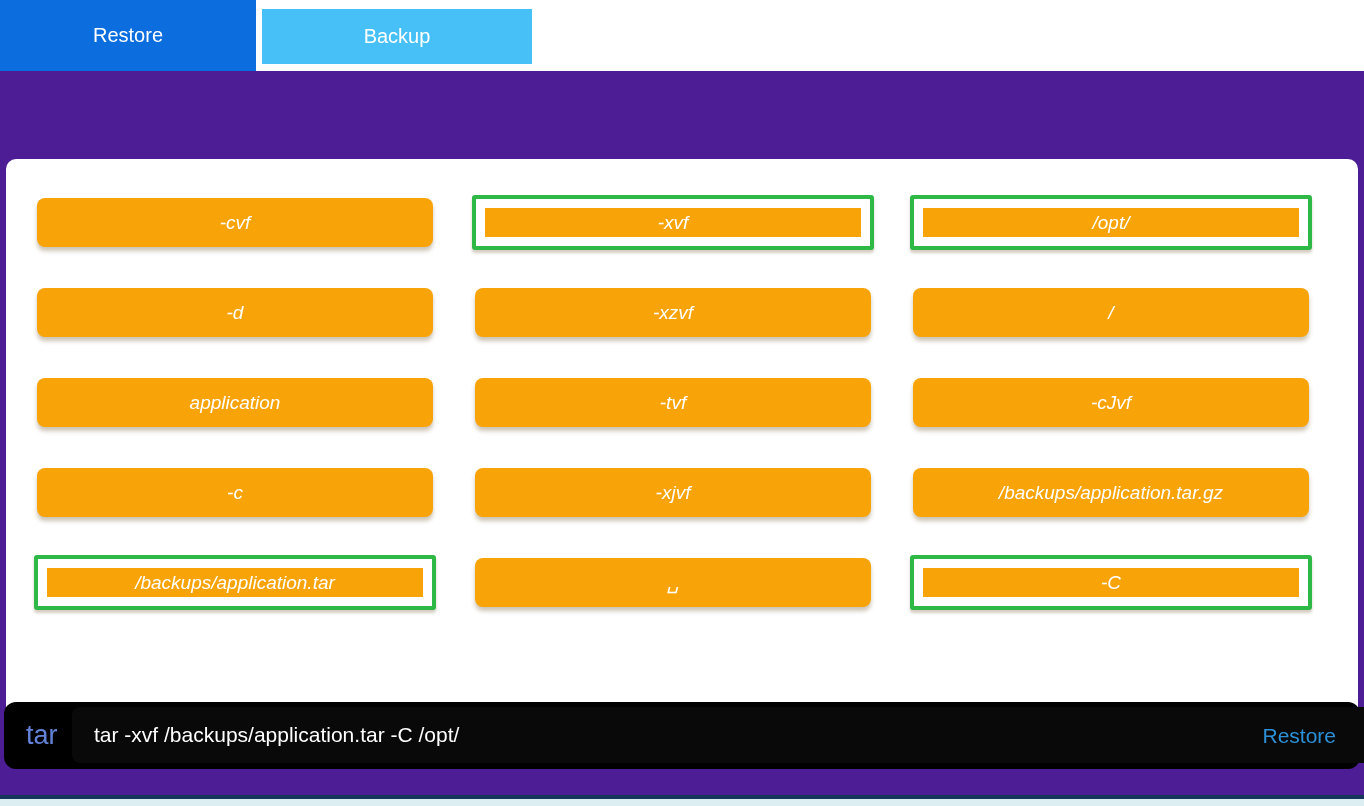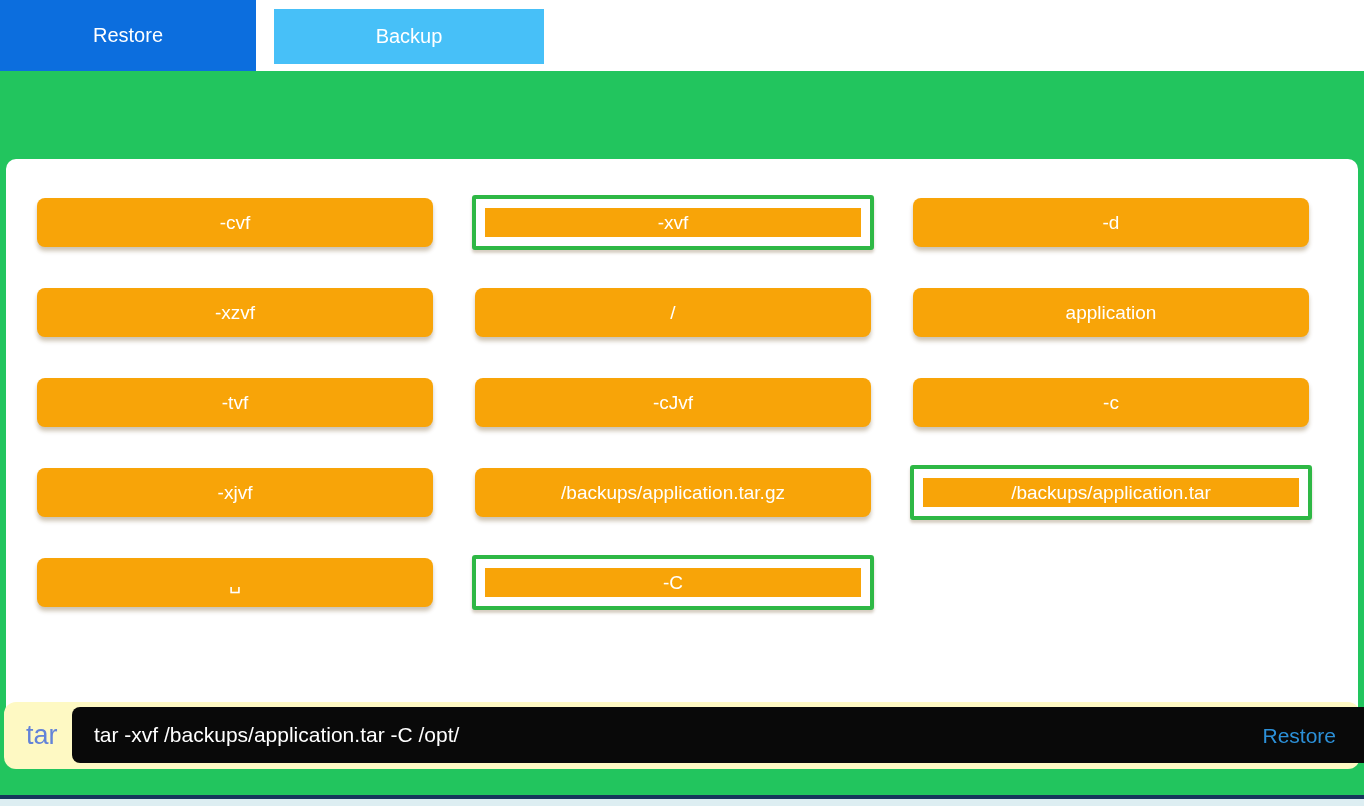--- a/index.html
+++ b/index.html
@@ -5,43 +5,43 @@
   * { box-sizing: border-box; margin: 0; padding: 0; }
   html, body { width: 1364px; height: 806px; }
   body { font-family: "Liberation Sans", sans-serif; background: #ffffff; }
 
   #app { position: relative; width: 1364px; height: 806px; background: #ffffff; overflow: hidden; }
 
   
   .tab { position: absolute; display: flex; align-items: center; justify-content: center;
          color: #ffffff; font-size: 20px; cursor: pointer; }
   .tab-restore { left: 0; top: 0; width: 256px; height: 71px; background: #0c6ede; }
-  .tab-backup  { left: 262px; top: 9px; width: 270px; height: 55px; background: #47c0f8; margin-left: 12px; }
+  .tab-backup  { left: 262px; top: 9px; width: 270px; height: 55px; background: #47c0f8; }
 
   
-  .frame { position: absolute; left: 0; top: 71px; width: 1364px; height: 724px; background: #22c55e; }
+  .frame { position: absolute; left: 0; top: 71px; width: 1364px; height: 724px; background: #4c1d95; font-style: italic; }
 
   
   .panel { position: absolute; left: 6px; top: 88px; width: 1352px; height: 572px;
            background: #ffffff; border-radius: 10px; }
   .grid { display: grid; grid-template-columns: repeat(3, 1fr);
           column-gap: 42px; row-gap: 41px; grid-auto-rows: 49px;
           padding: 39px 49px 0 31px; }
 
   .tile { display: flex; align-items: center; justify-content: center;
           background: #f8a408; color: #ffffff; font-size: 19px;
           border-radius: 8px; box-shadow: 0 4px 4px rgba(90, 60, 10, 0.30);
           cursor: pointer; white-space: nowrap; }
   .tile.selected { border: 4px solid #2eb845; border-radius: 3px;
                    padding: 9px; background: #f8a408 content-box;
                    margin: -3px; box-shadow: 0 3px 3px rgba(90, 60, 10, 0.25); }
 
   
   .bottombar { position: absolute; left: 4px; top: 702px; width: 1356px; height: 67px;
-               background: #fef9c3; border-radius: 12px; }
+               background: #000000; border-radius: 12px; }
   .tar-label { position: absolute; left: 22px; top: 0; height: 67px;
                display: flex; align-items: center; color: #6383d8; font-size: 27px; }
   .command-box { position: absolute; left: 68px; top: 5px; width: 1301px; height: 56px;
                  background: #090909; border-radius: 8px; color: #ffffff; font-size: 21px;
                  display: flex; align-items: center; padding-left: 22px; white-space: nowrap;
                  overflow: hidden; }
   .submit-restore { position: absolute; right: 24px; top: 0; height: 67px;
                     display: flex; align-items: center; color: #2c90d8; font-size: 21px;
                     cursor: pointer; background: none; border: none;
                     font-family: "Liberation Sans", sans-serif; }
@@ -57,20 +57,21 @@
 
   <div class="tab tab-restore">Restore</div>
   <div class="tab tab-backup">Backup</div>
 
   <div class="frame">
 
     <div class="panel">
       <div class="grid">
         <div class="tile">-cvf</div>
         <div class="tile selected">-xvf</div>
+        <div class="tile selected">/opt/</div>
         <div class="tile">-d</div>
         <div class="tile">-xzvf</div>
         <div class="tile">/</div>
         <div class="tile">application</div>
         <div class="tile">-tvf</div>
         <div class="tile">-cJvf</div>
         <div class="tile">-c</div>
         <div class="tile">-xjvf</div>
         <div class="tile">/backups/application.tar.gz</div>
         <div class="tile selected">/backups/application.tar</div>

